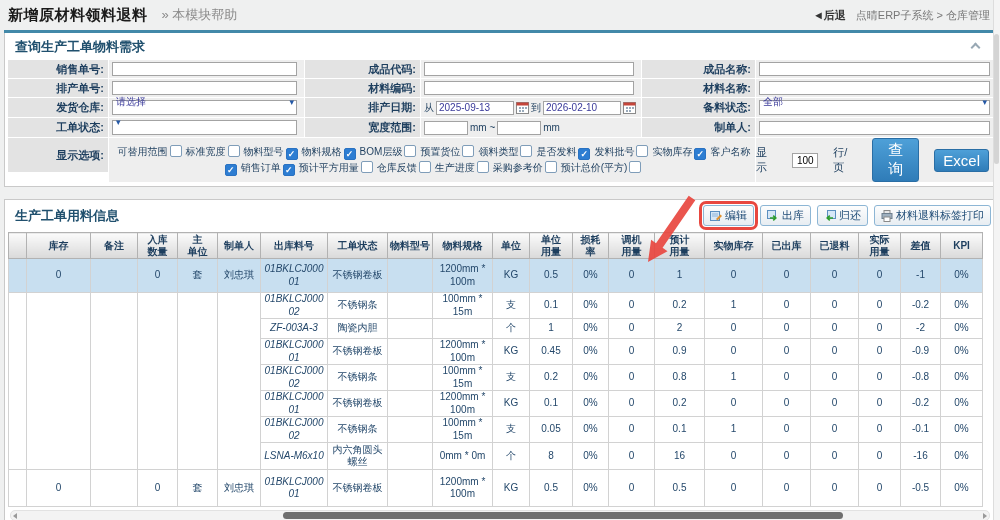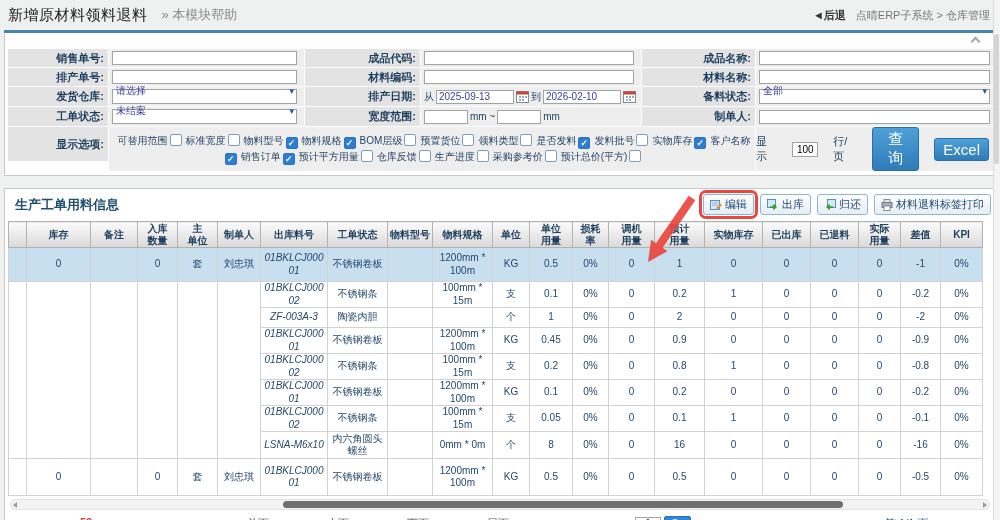--- a/index.html
+++ b/index.html
@@ -6,21 +6,21 @@
   html,body { width:1000px; height:520px; }
   body {
     font-family:"Liberation Sans", sans-serif;
     background:#eff0f0;
     position:relative;
     overflow:hidden;
     color:#1d3e5e;
   }
   
   .topbar { height:30px; display:flex; align-items:center; padding:0 10px 0 8px; }
-  .topbar .title { font-size:15px; font-weight:normal; color:#1b1b1b; letter-spacing:.5px; }
+  .topbar .title { font-size:15px; font-weight:bold; color:#1b1b1b; letter-spacing:.5px; }
   .topbar .help { font-size:13px; color:#8a8a8a; margin-left:14px; cursor:pointer; }
   .topbar .spacer { flex:1; }
   .topbar .back { font-size:11px; color:#333; font-weight:bold; cursor:pointer; margin-right:10px; }
   .topbar .crumb { font-size:11px; color:#777; }
   .topbar .crumb .seg { cursor:pointer; }
   .tealbar { height:3px; background:#4289a9; margin:0 4px; }
 
   
   .panel { background:#fff; border:1px solid #c9c9c9; border-top:none; margin:0 4px; }
   .panel-title { font-size:13px; font-weight:600; color:#20506e; padding:5px 10px 4px 10px; display:flex; align-items:center; }
@@ -107,20 +107,21 @@
   <span class="crumb">
     <span class="seg">点晴ERP子系统</span>
     <span>&gt;</span>
     <span class="seg">仓库管理</span>
   </span>
 </div>
 <div class="tealbar"></div>
 
 <div class="panel">
   <div class="panel-title">
+    <span>查询生产工单物料需求</span>
     <span class="spacer"></span>
     <span class="chev-up"></span>
   </div>
   <div class="form">
 
     <div class="fcell lab" style="height:18px">销售单号:</div>
     <div class="fcell val">
         <input class="txt" type="text" style="">
       </div>
     <div class="fcell lab">成品代码:</div>
@@ -187,21 +188,20 @@
     <div class="fcell val">
       <div class="selectbox">
         <span class="stext">全部</span>
           <span class="select-chev"></span>
       </div>
     </div>
 
     <div class="fcell lab" style="height:19px">工单状态:</div>
     <div class="fcell val">
       <div class="selectbox">
-        <span class="stext">未结案</span>
           <span class="select-chev"></span>
       </div>
     </div>
     <div class="fcell lab">宽度范围:</div>
     <div class="fcell val">
       <div class="widthgrp">
         <input type="text" style="">
         <span>mm ~</span>
         <input type="text" style="">
         <span>mm</span>

